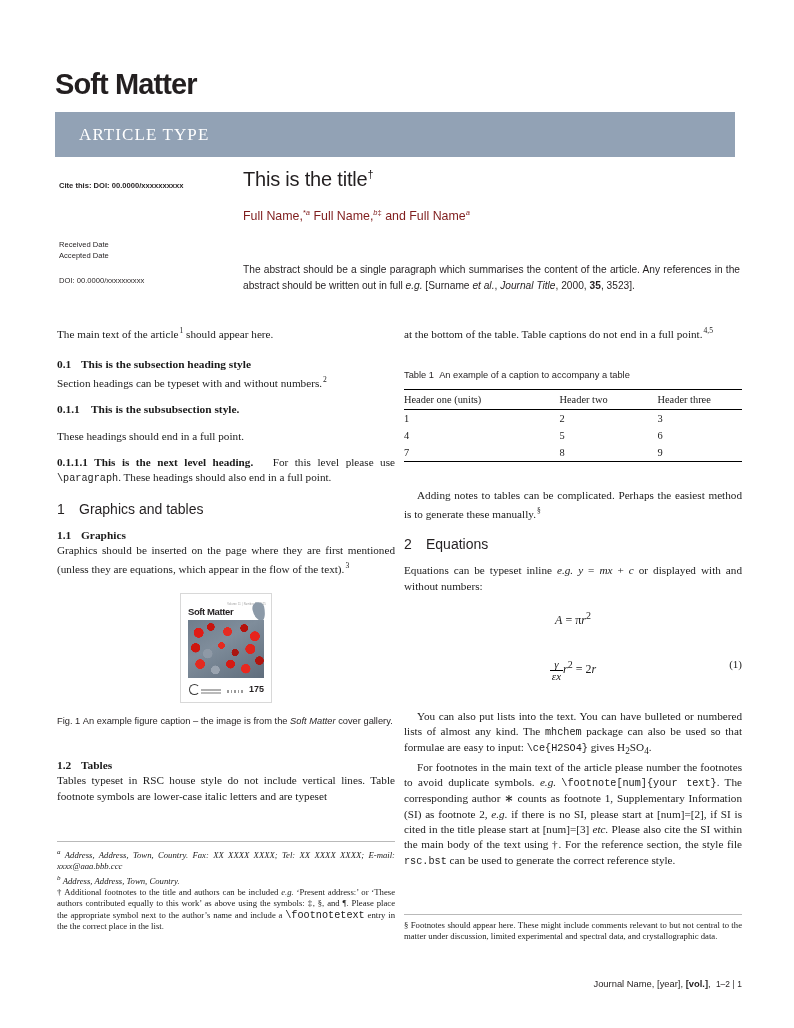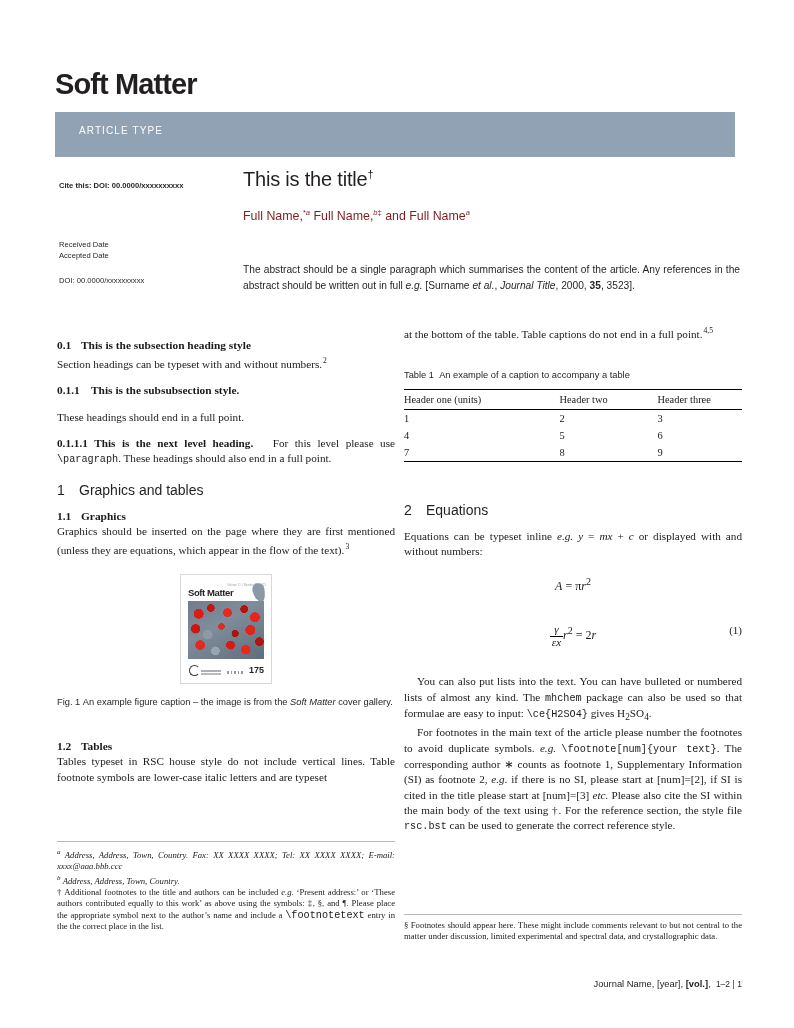--- a/index.html
+++ b/index.html
@@ -38,22 +38,22 @@
     left: 55px;
     top: 112px;
     width: 680px;
     height: 45px;
     background: #92a2b5;
   }
   .article-type-label {
     position: absolute;
     left: 24px;
     top: 13px;
-    font-family: Liberation Sans, sans-serif;
-    font-size: 10px;
+    font-family: Liberation Serif, serif;
+    font-size: 17px;
     letter-spacing: 1.1px;
     color: #ffffff;
   }
   .meta-cite { top: 181px; position: absolute; left: 59px; width: 175px;
     font-family: "Liberation Sans", sans-serif; font-size: 7.6px; font-weight: bold; color: #231f20; }
   .meta-dates { top: 239px; position: absolute; left: 59px; width: 175px;
     font-family: "Liberation Sans", sans-serif; font-size: 7.6px; color: #231f20; line-height: 11px; }
   .meta-doi { top: 276px; position: absolute; left: 59px; width: 175px;
     font-family: "Liberation Sans", sans-serif; font-size: 7.6px; color: #231f20; }
 
@@ -353,20 +353,21 @@
   <div class="meta-doi">DOI: 00.0000/xxxxxxxxxx</div>
 
   <div class="title">
     <span>This is the title</span><sup>†</sup>
   </div>
   <div class="authors">Full Name,<sup>*<span class="it">a</span></sup> Full Name,<sup><span class="it">b</span>‡</sup> and Full Name<sup class="it">a</sup></div>
   <div class="abstract">The abstract should be a single paragraph which summarises the content of the article. Any references in the abstract should be written out in full <span class="it">e.g.</span> [Surname <span class="it">et al.</span>, <span class="it">Journal Title</span>, 2000, <span class="bd">35</span>, 3523].</div>
 
   <div class="col col-left">
 
+    <p>The main text of the article<sup class="ref">1</sup> should appear here.</p>
 
     <div class="gap-md"></div>
 
     <h3 class="subsec">
       <span class="num">0.1</span><span>This is the subsection heading style</span>
     </h3>
     <p>Section headings can be typeset with and without numbers.<sup class="ref">2</sup></p>
 
     <div class="gap-sm"></div>
 
@@ -466,20 +467,21 @@
       <tfoot>
         <tr>
             <td colspan="3"></td>
           </tr>
       </tfoot>
     </table>
 
     <div class="gap-md"></div>
     <div class="gap-sm"></div>
 
+    <p class="p-indent">Adding notes to tables can be complicated. Perhaps the easiest method is to generate these manually.<sup class="ref">§</sup></p>
 
     <div class="gap-md"></div>
 
     <h2 class="sec">
       <span class="num">2</span><span>Equations</span>
     </h2>
 
     <div class="gap-sm"></div>
 
     <p>Equations can be typeset inline <span class="it">e.g.</span> <span class="mi">y</span> = <span class="mi">mx</span> + <span class="mi">c</span> or displayed with and without numbers:</p>

